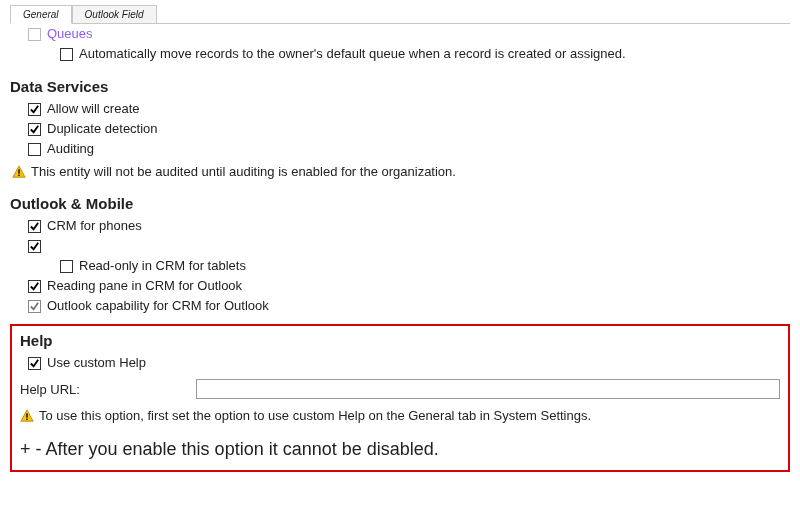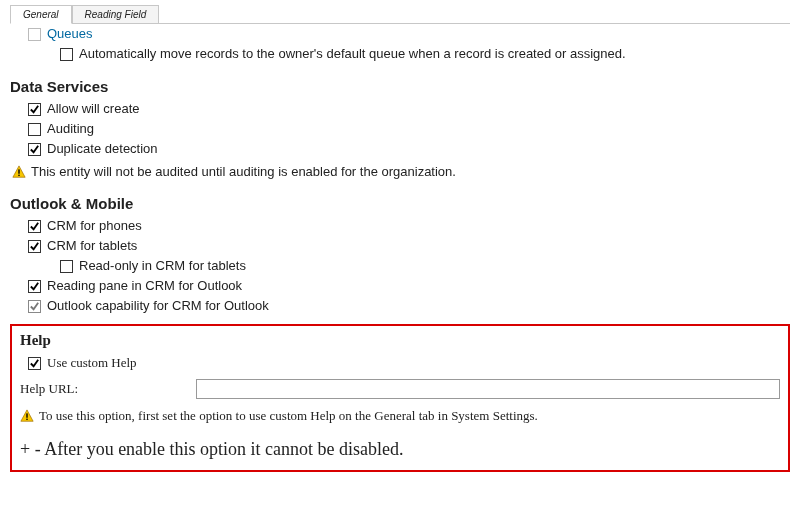--- a/index.html
+++ b/index.html
@@ -78,21 +78,20 @@
   .warn-icon {
     width: 14px;
     height: 14px;
     margin-right: 5px;
     flex: 0 0 auto;
   }
   .help-section {
     border: 2px solid #d80000;
     padding: 6px 8px 10px 8px;
     margin-top: 8px;
-    font-family: Liberation Serif, serif;
   }
   .help-url-row {
     display: flex;
     align-items: center;
     margin-top: 6px;
   }
   .help-url-label {
     width: 176px;
     flex: 0 0 auto;
   }
@@ -109,55 +108,55 @@
     font-size: 18px;
   }
 </style>
 </head>
 <body>
 
 <div class="page">
 
   <div class="tabs">
     <div class="tab active">General</div>
-    <div class="tab">Reading Field</div>
+    <div class="tab">Outlook Field</div>
   </div>
 
   <div class="content">
 
     <div class="row indent-0" style="margin-top:-2px; overflow:hidden; height:10px;">
       <span class="checkbox grey" style="border-color:#bbb;"></span>
-      <span style="color:#0369a1;text-align:center;">Queues</span>
+      <span style="color:#8b5cf6;text-align:center;">Queues</span>
     </div>
     <div class="row indent-1">
       <span class="checkbox"></span>
       <span>Automatically move records to the owner's default queue when a record is created or assigned.</span>
     </div>
 
     <div class="section-header">Data Services</div>
 
     <div class="row indent-0">
       <span class="checkbox">
         <svg viewBox="0 0 12 12">
             <polyline points="2,6 5,9 10,2" fill="none" stroke="#000" stroke-width="2"></polyline>
           </svg>
       </span>
       <span>Allow will create</span>
     </div>
     <div class="row indent-0">
+      <span class="checkbox">
+        <svg viewBox="0 0 12 12">
+            <polyline points="2,6 5,9 10,2" fill="none" stroke="#000" stroke-width="2"></polyline>
+          </svg>
+      </span>
+      <span>Duplicate detection</span>
+    </div>
+    <div class="row indent-0">
       <span class="checkbox"></span>
       <span>Auditing</span>
-    </div>
-    <div class="row indent-0">
-      <span class="checkbox">
-        <svg viewBox="0 0 12 12">
-            <polyline points="2,6 5,9 10,2" fill="none" stroke="#000" stroke-width="2"></polyline>
-          </svg>
-      </span>
-      <span>Duplicate detection</span>
     </div>
     <div class="warn-row" style="padding-left:2px;">
       <svg class="warn-icon" viewBox="0 0 16 16">
         <polygon points="8,1 15,14 1,14" fill="#f7c600" stroke="#a07000" stroke-width="0.8"></polygon>
         <rect x="7.2" y="5" width="1.6" height="5" fill="#000"></rect>
         <rect x="7.2" y="11" width="1.6" height="1.6" fill="#000"></rect>
       </svg>
       <span>This entity will not be audited until auditing is enabled for the organization.</span>
     </div>
 
@@ -170,21 +169,20 @@
           </svg>
       </span>
       <span>CRM for phones</span>
     </div>
     <div class="row indent-0">
       <span class="checkbox">
         <svg viewBox="0 0 12 12">
             <polyline points="2,6 5,9 10,2" fill="none" stroke="#000" stroke-width="2"></polyline>
           </svg>
       </span>
-      <span>CRM for tablets</span>
     </div>
     <div class="row indent-1">
       <span class="checkbox"></span>
       <span>Read-only in CRM for tablets</span>
     </div>
     <div class="row indent-0">
       <span class="checkbox">
         <svg viewBox="0 0 12 12">
             <polyline points="2,6 5,9 10,2" fill="none" stroke="#000" stroke-width="2"></polyline>
           </svg>

